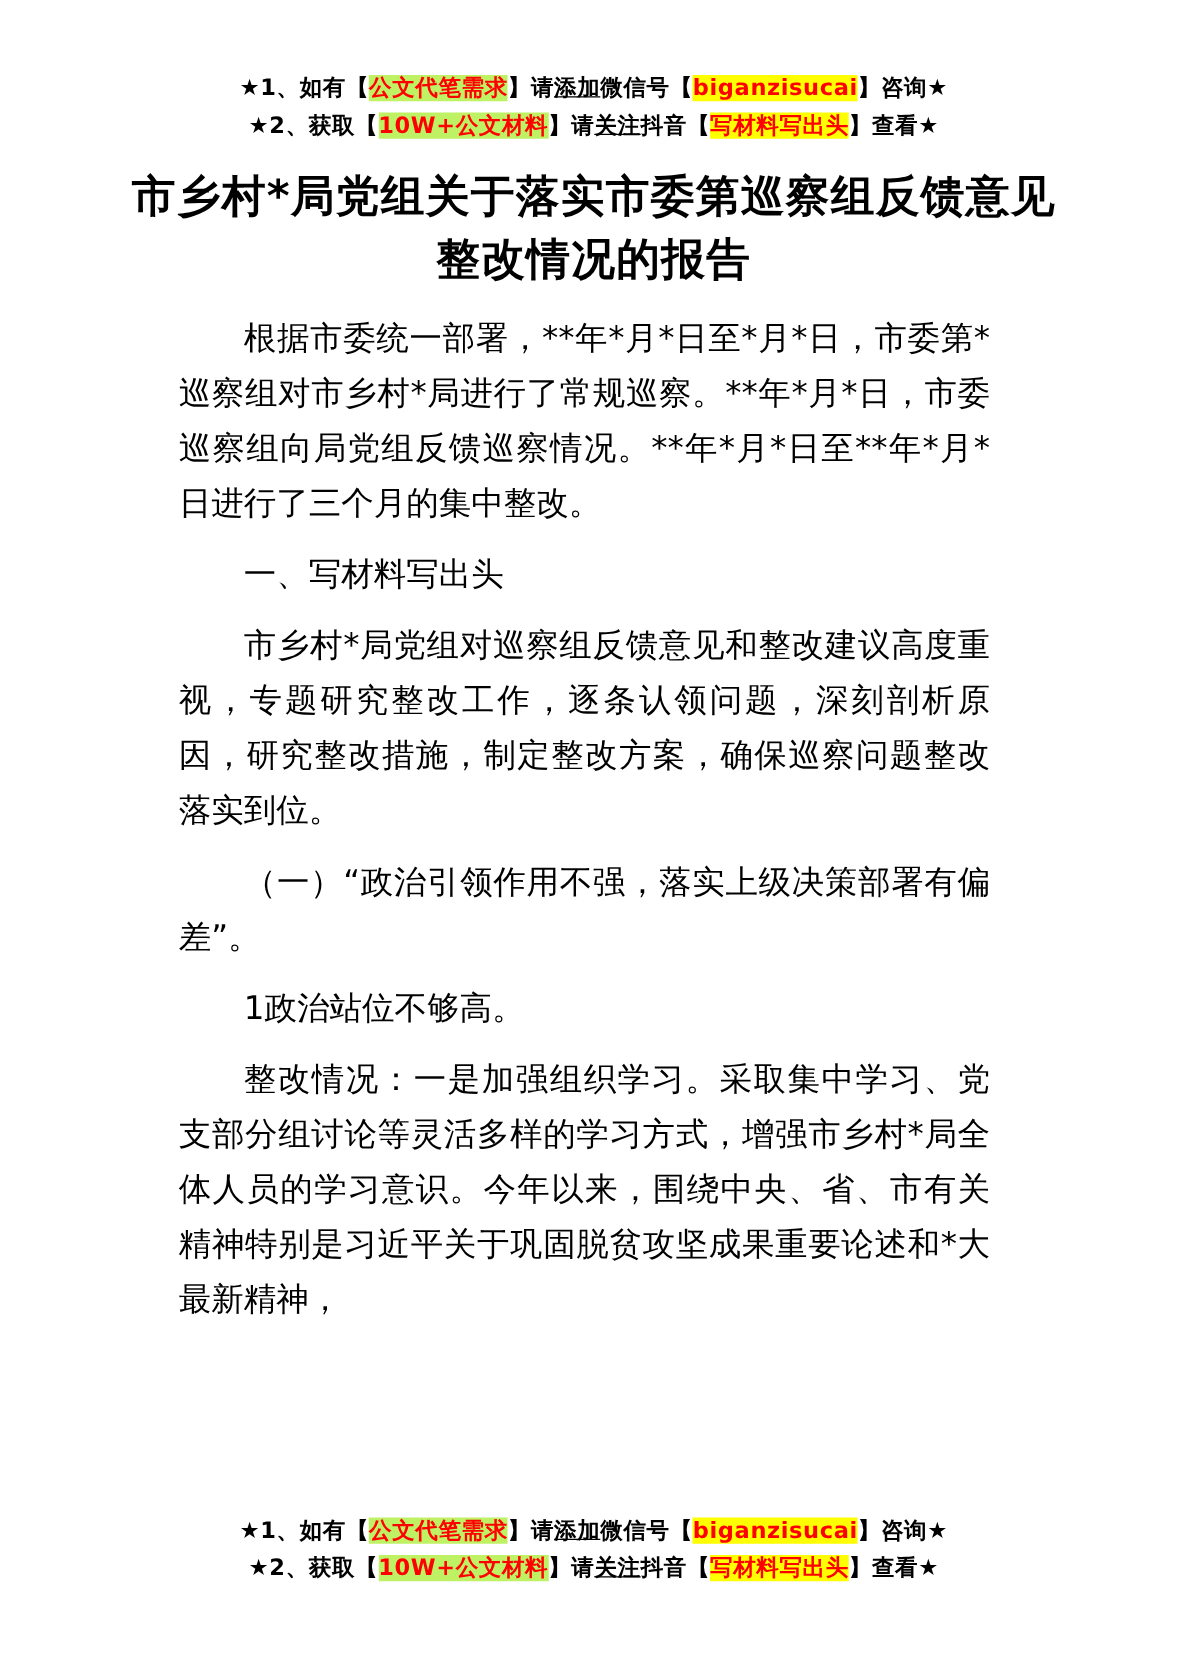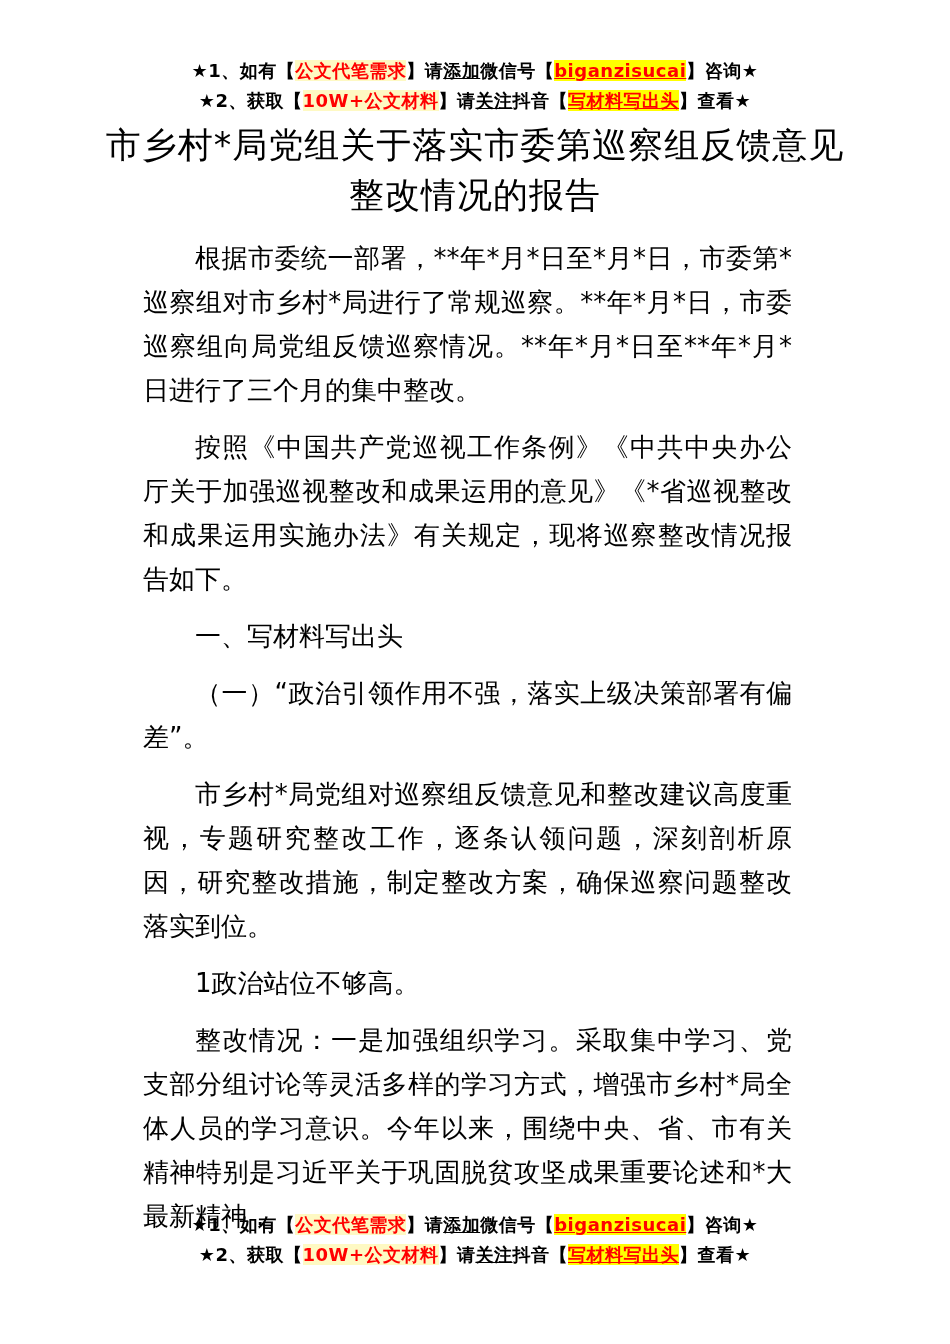--- a/index.html
+++ b/index.html
@@ -12,32 +12,32 @@
     overflow: hidden;
   }
   .promo {
     text-align: center;
     font-size: 18px;
     font-weight: bold;
     line-height: 30px;
     letter-spacing: 0.5px;
     white-space: nowrap;
   }
-  .promo .hl   { color: #ff0000; background: #fef9c3; }
-  .promo .hl-u { color: #ff0000; background: #ffff00; text-decoration: underline; }
+  .promo .hl   { color: #ff0000; background: #bef264; }
+  .promo .hl-u { color: #ff0000; background: #ffff00; }
   .promo .ul   { text-decoration: underline; }
   .promo .rg   { font-weight: bold; }
   .header-promo { padding-top: 56px; }
   .doc-title {
     font-size: 35px;
-    font-weight: normal;
+    font-weight: bold;
     line-height: 50px;
     text-align: center;
     width: 750px;
-    margin: 4px auto 0;
+    margin: 17px auto 0;
     letter-spacing: 1px;
   }
   .doc-body {
     width: 664px;
     margin: 16px auto 0;
     font-size: 26px;
     line-height: 44px;
     text-align: justify;
   }
   .doc-body p {
@@ -59,24 +59,23 @@
   </div>
   <div>
     <span>★2、获取【</span><span class="hl">10W+公文材料</span><span>】请</span><span class="ul">关注</span><span class="rg">抖音【</span><span class="hl-u">写材料写出头</span><span>】查看★</span>
   </div>
 </div>
 
 <h1 class="doc-title">市乡村*局党组关于落实市委第巡察组反馈意见整改情况的报告</h1>
 
 <div class="doc-body">
   <p>根据市委统一部署，**年*月*日至*月*日，市委第*巡察组对市乡村*局进行了常规巡察。**年*月*日，市委巡察组向局党组反馈巡察情况。**年*月*日至**年*月*日进行了三个月的集中整改。</p>
-  <p>按照《中国共产党巡视工作条例》《中共中央办公厅关于加强巡视整改和成果运用的意见》《*省巡视整改和成果运用实施办法》有关规定，现将巡察整改情况报告如下。</p>
   <p>一、写材料写出头</p>
+  <p>市乡村*局党组对巡察组反馈意见和整改建议高度重视，专题研究整改工作，逐条认领问题，深刻剖析原因，研究整改措施，制定整改方案，确保巡察问题整改落实到位。</p>
   <p>（一）“政治引领作用不强，落实上级决策部署有偏差”。</p>
-  <p>市乡村*局党组对巡察组反馈意见和整改建议高度重视，专题研究整改工作，逐条认领问题，深刻剖析原因，研究整改措施，制定整改方案，确保巡察问题整改落实到位。</p>
   <p>1政治站位不够高。</p>
   <p>整改情况：一是加强组织学习。采取集中学习、党支部分组讨论等灵活多样的学习方式，增强市乡村*局全体人员的学习意识。今年以来，围绕中央、省、市有关精神特别是习近平关于巩固脱贫攻坚成果重要论述和*大最新精神，</p>
 </div>
 
 <div class="promo footer-promo">
   <div>
     <span>★1、如有【</span><span class="hl">公文代笔需求</span><span>】请</span><span class="ul">添加</span><span class="rg">微信号【</span><span class="hl-u">biganzisucai</span><span>】咨询★</span>
   </div>
   <div>
     <span>★2、获取【</span><span class="hl">10W+公文材料</span><span>】请</span><span class="ul">关注</span><span class="rg">抖音【</span><span class="hl-u">写材料写出头</span><span>】查看★</span>

